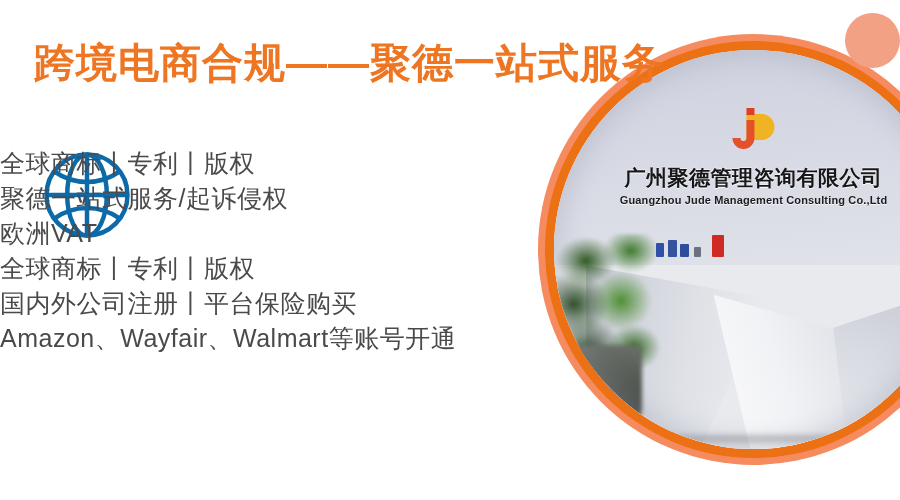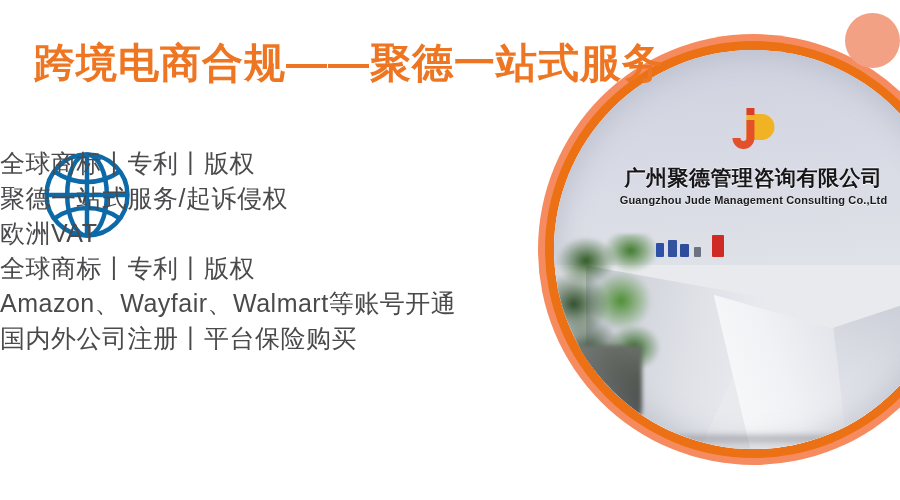--- a/index.html
+++ b/index.html
@@ -265,17 +265,17 @@
         <path d="M14 76 A 62 62 0 0 1 86 76"></path>
       </g>
     </svg>
   </div>
 
   <div class="service-list">
     <div class="service-line">全球商标丨专利丨版权</div>
     <div class="service-line">聚德一站式服务/起诉侵权</div>
     <div class="service-line">欧洲VAT</div>
     <div class="service-line">全球商标丨专利丨版权</div>
+    <div class="service-line">国内外公司注册丨平台保险购买</div>
     <div class="service-line">Amazon、Wayfair、Walmart等账号开通</div>
-    <div class="service-line">国内外公司注册丨平台保险购买</div>
   </div>
 
 </div>
 
 </body></html>

